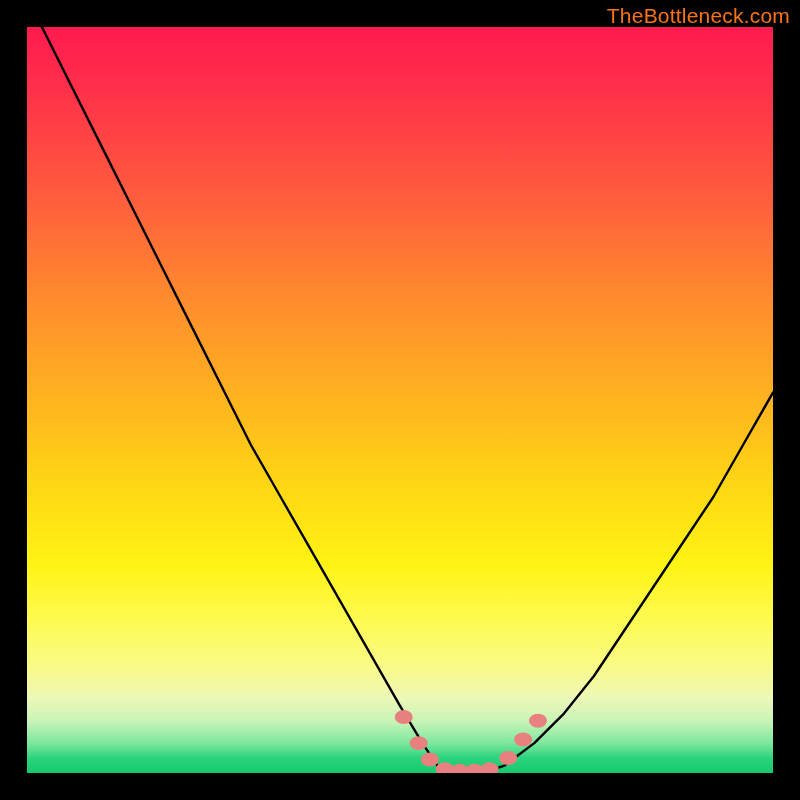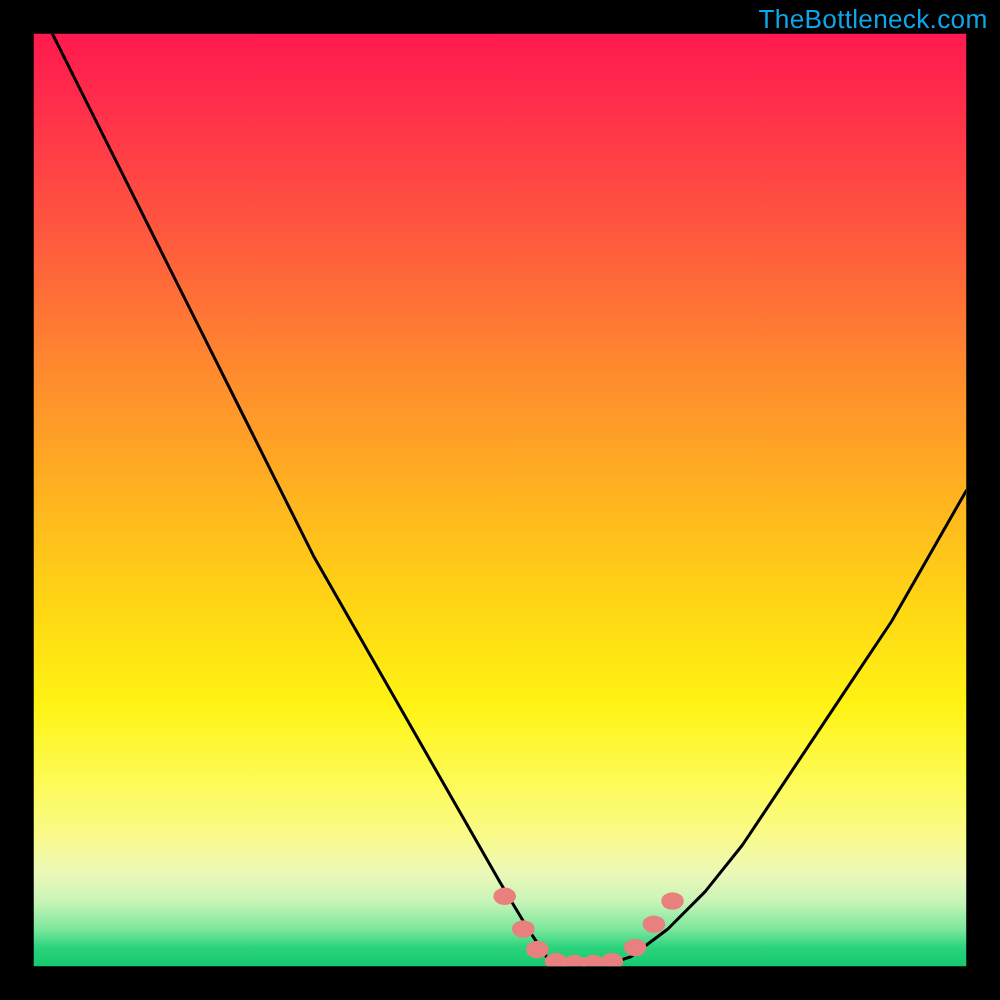--- a/index.html
+++ b/index.html
@@ -46,21 +46,21 @@
     position: absolute;
     left: 0;
     top: 0;
     width: 746px;
     height: 746px;
   }
   .watermark {
     position: absolute;
     top: 4px;
     right: 10px;
-    color: #0ea5e9;
+    color: #f97316;
     font-size: 21px;
     letter-spacing: 0.2px;
     user-select: none;
     text-align: right;
   }
 </style>
 </head>
 <body>
 
 <div class="frame">

